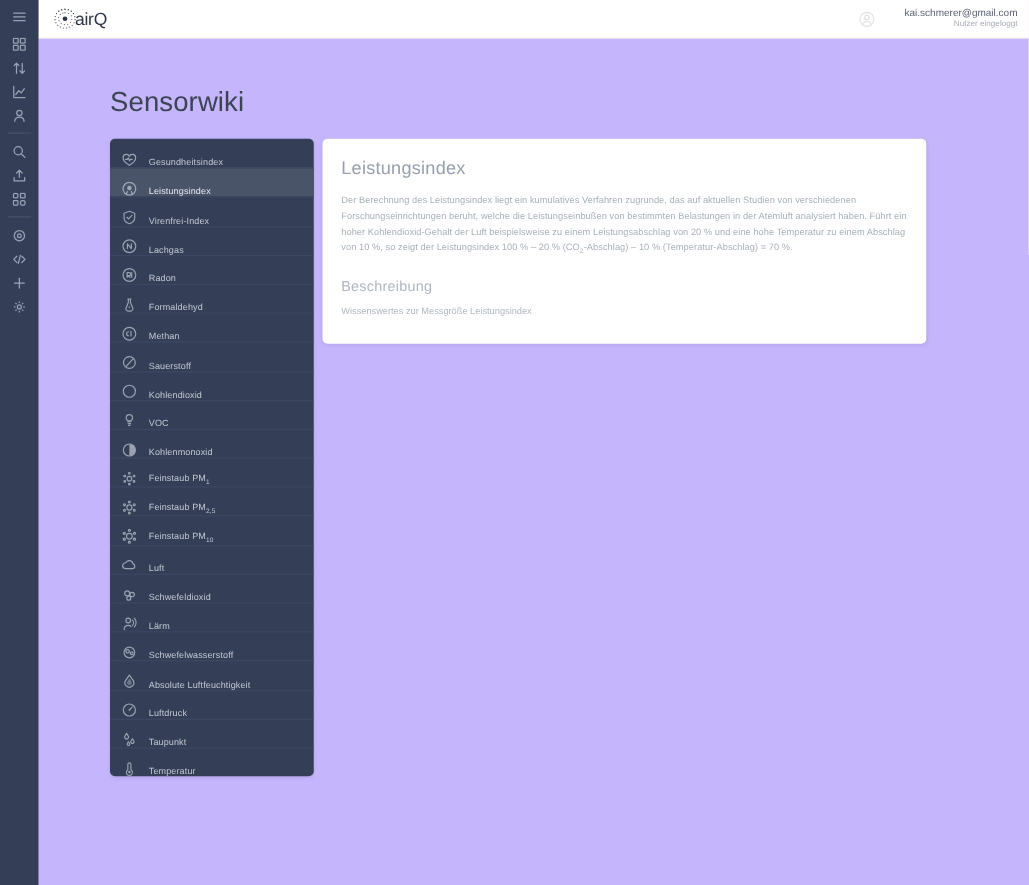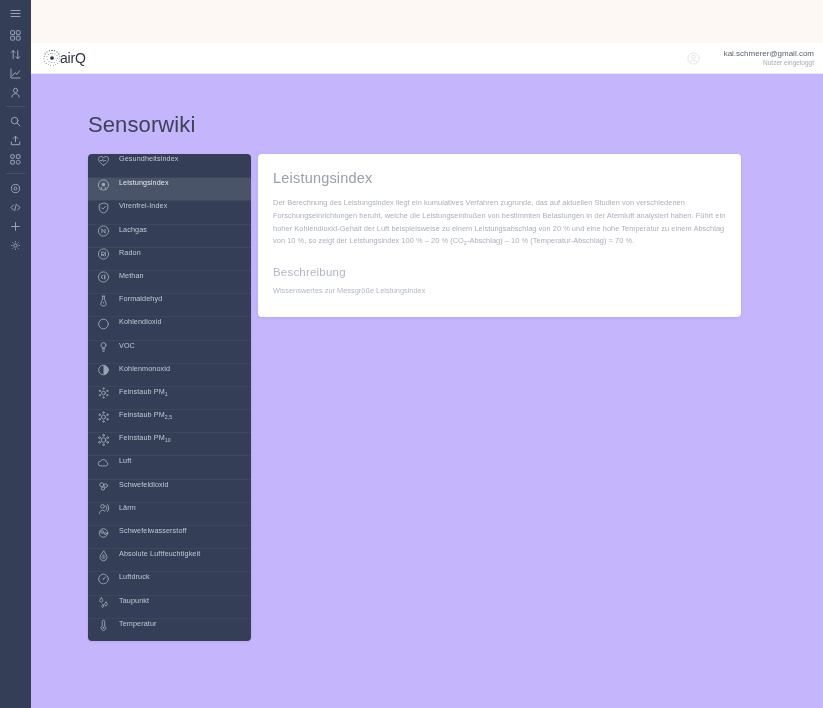--- a/index.html
+++ b/index.html
@@ -35,21 +35,20 @@
   
   .main { flex: 1; height: 708px; display: flex; flex-direction: column; min-width: 0; }
 
   
   .topbar {
     height: 31px; background: #ffffff;
     display: flex; align-items: center;
     padding: 0 9px 0 10px;
     flex: 0 0 31px;
     border-bottom: 1px solid #f0eae4;
-    margin-top: 43px;
   }
   .logo { display: flex; align-items: center; gap: 0px; }
   .logo-mark { width: 22px; height: 22px; display:block; }
   .logo-text {
     font-size: 14px; letter-spacing: -0.2px;
     color: #2d3548; font-weight: 400;
     margin-left: -3px;
   }
   .topbar-spacer { flex: 1; }
   .user-box { display: flex; align-items: center; gap: 24px; }
@@ -76,21 +75,21 @@
   
   .list-panel {
     width: 163px; flex: 0 0 163px;
     background: #343f57;
     border-radius: 4px;
     overflow: hidden;
     box-shadow: 0 1px 3px rgba(60,50,40,.10);
   }
   .list-item {
     height: 23.2px;
-    display: flex; align-items: flex-start;
+    display: flex; align-items: flex-end;
     padding-left: 9px;
     cursor: pointer;
     color: #c3c8d2;
     font-size: 7.2px;
     letter-spacing: .12px;
   }
   .list-item + .list-item { border-top: 1px solid #3c475f; }
   .list-item.active { background: #4a5468; color: #e6e9ef; }
   .li-icon {
     width: 13px; height: 13px; flex: 0 0 13px;
@@ -370,35 +369,44 @@
                   <circle cx="7" cy="7" r="5.5" fill="none" stroke="#c3c8d2" stroke-width="1" stroke-linecap="round" stroke-linejoin="round"></circle>
                   <path fill="none" stroke="#c3c8d2" stroke-width="1" stroke-linecap="round" stroke-linejoin="round" d="M5 9V5h1.8a1.3 1.3 0 0 1 0 2.6H5l2.7 1.4"></path>
                   <path fill="none" stroke="#c3c8d2" stroke-width="1" stroke-linecap="round" stroke-linejoin="round" d="M9 9V5"></path>
                 </svg>
               </span>
               <span class="li-label">Radon</span>
             </div>
             <div class="list-item">
               <span class="li-icon">
                 <svg width="14" height="14" viewBox="0 0 14 14">
+                  <path fill="none" stroke="#c3c8d2" stroke-width="1" stroke-linecap="round" stroke-linejoin="round" d="M5.6 1.8h2.8M6.1 1.8v3L4.2 9.4a2 2 0 0 0 1.8 2.9h2a2 2 0 0 0 1.8-2.9L7.9 4.8v-3"></path>
+                  <circle cx="7" cy="8.9" r=".7" fill="#c3c8d2" stroke="none"></circle>
+                </svg>
+              </span>
+              <span class="li-label">Formaldehyd</span>
+            </div>
+            <div class="list-item">
+              <span class="li-icon">
+                <svg width="14" height="14" viewBox="0 0 14 14">
                   <circle cx="7" cy="7" r="5.5" fill="none" stroke="#c3c8d2" stroke-width="1" stroke-linecap="round" stroke-linejoin="round"></circle>
                   <path fill="none" stroke="#c3c8d2" stroke-width="1" stroke-linecap="round" stroke-linejoin="round" d="M6.3 5.3a1.6 1.6 0 1 0 0 3.4"></path>
                   <path fill="none" stroke="#c3c8d2" stroke-width="1" stroke-linecap="round" stroke-linejoin="round" d="M8.4 5v4M8.4 5v4"></path>
                 </svg>
               </span>
               <span class="li-label">Methan</span>
             </div>
             <div class="list-item">
               <span class="li-icon">
                 <svg width="14" height="14" viewBox="0 0 14 14">
-                  <path fill="none" stroke="#c3c8d2" stroke-width="1" stroke-linecap="round" stroke-linejoin="round" d="M5.6 1.8h2.8M6.1 1.8v3L4.2 9.4a2 2 0 0 0 1.8 2.9h2a2 2 0 0 0 1.8-2.9L7.9 4.8v-3"></path>
-                  <circle cx="7" cy="8.9" r=".7" fill="#c3c8d2" stroke="none"></circle>
-                </svg>
-              </span>
-              <span class="li-label">Formaldehyd</span>
+                  <circle cx="7" cy="7" r="5.1" fill="none" stroke="#c3c8d2" stroke-width="1" stroke-linecap="round" stroke-linejoin="round"></circle>
+                  <path fill="none" stroke="#c3c8d2" stroke-width="1" stroke-linecap="round" stroke-linejoin="round" d="M4 10.6 10.4 3.6"></path>
+                </svg>
+              </span>
+              <span class="li-label">Sauerstoff</span>
             </div>
             <div class="list-item">
               <span class="li-icon">
                 <svg width="14" height="14" viewBox="0 0 14 14">
                   <circle cx="7" cy="7" r="5.2" fill="none" stroke="#c3c8d2" stroke-width="1" stroke-linecap="round" stroke-linejoin="round"></circle>
                 </svg>
               </span>
               <span class="li-label">Kohlendioxid</span>
             </div>
             <div class="list-item">

